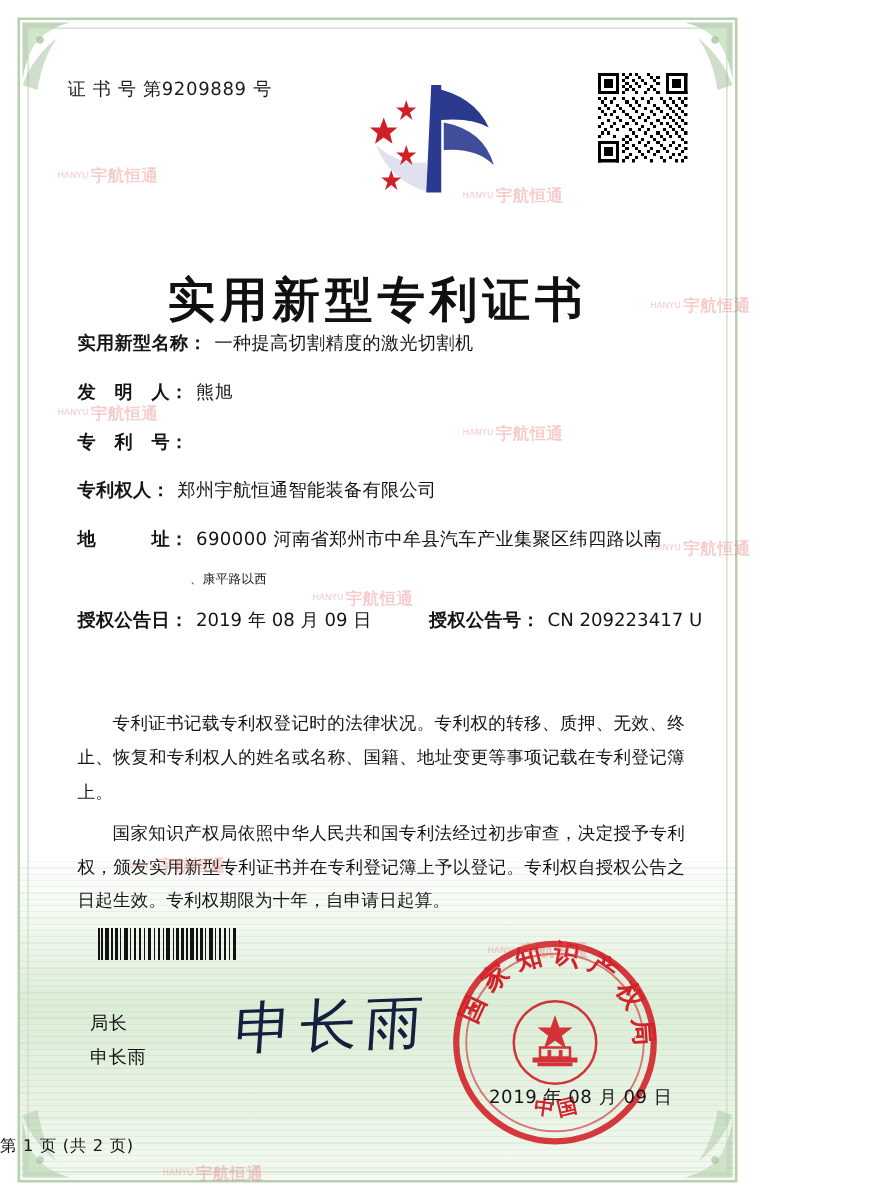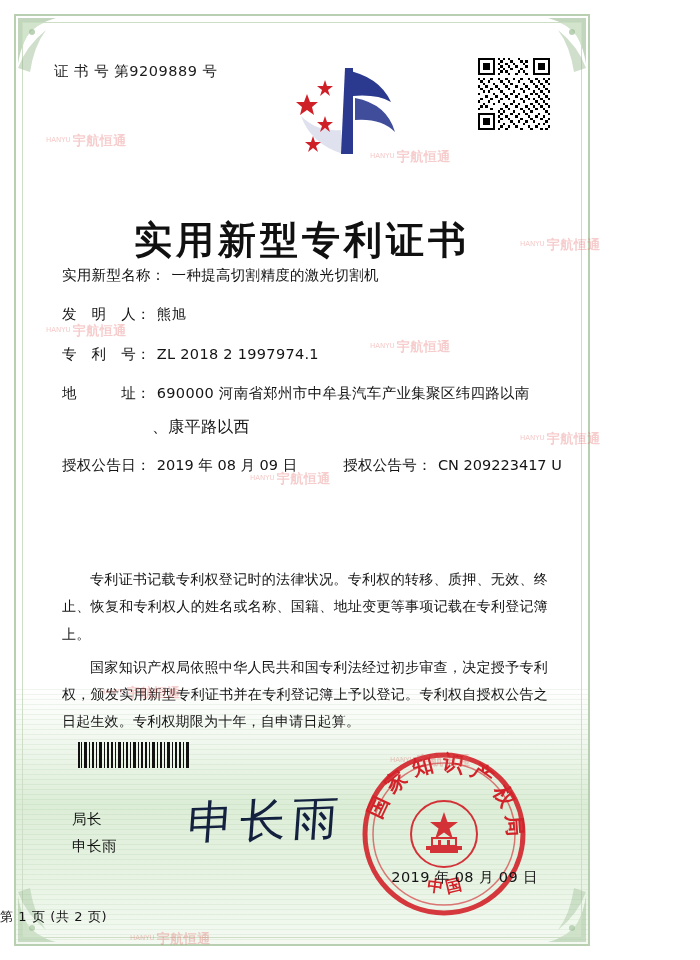--- a/index.html
+++ b/index.html
@@ -139,34 +139,35 @@
     align-items: flex-start;
     margin-bottom: 17.5px;
     font-size: 14.5px;
     color: #141414;
     line-height: 1.5;
   }
   .row .lbl {
     flex: 0 0 auto;
     white-space: nowrap;
     letter-spacing: 0.3px;
+    font-weight: bold;
   }
   .row .val {
     flex: 1 1 auto;
     padding-left: 6px;
     letter-spacing: 0.3px;
   }
   .row .val2 {
     padding-left: 6px;
     white-space: nowrap;
   }
   .addr-second {
     margin-top: 7px;
     margin-bottom: 17.5px;
-    font-size: 16px;
+    font-size: 10px;
     color: #141414;
     padding-left: 90px;
     letter-spacing: 0.3px;
   }
   .row.two .spacer { width: 46px; flex: 0 0 auto; }
 
   
   .body-text {
     position: absolute;
     left: 62px;
@@ -553,24 +554,27 @@
       <span class="val">一种提高切割精度的激光切割机</span>
     </div>
 
     <div class="row">
       <span class="lbl">发　明　人：</span>
       <span class="val">熊旭</span>
     </div>
 
     <div class="row">
       <span class="lbl">专　利　号：</span>
-      <span class="val">ZL 2018 2 1997974.1</span>
     </div>
 
 
+    <div class="row">
+      <span class="lbl">专利权人：</span>
+      <span class="val">郑州宇航恒通智能装备有限公司</span>
+    </div>
 
     <div class="row" style="margin-bottom:12px;">
       <span class="lbl">地　　　址：</span>
       <span class="val">690000 河南省郑州市中牟县汽车产业集聚区纬四路以南</span>
     </div>
     <div class="addr-second">、康平路以西</div>
 
     <div class="row two">
       <span class="lbl">授权公告日：</span>
       <span class="val2">2019 年 08 月 09 日</span>

